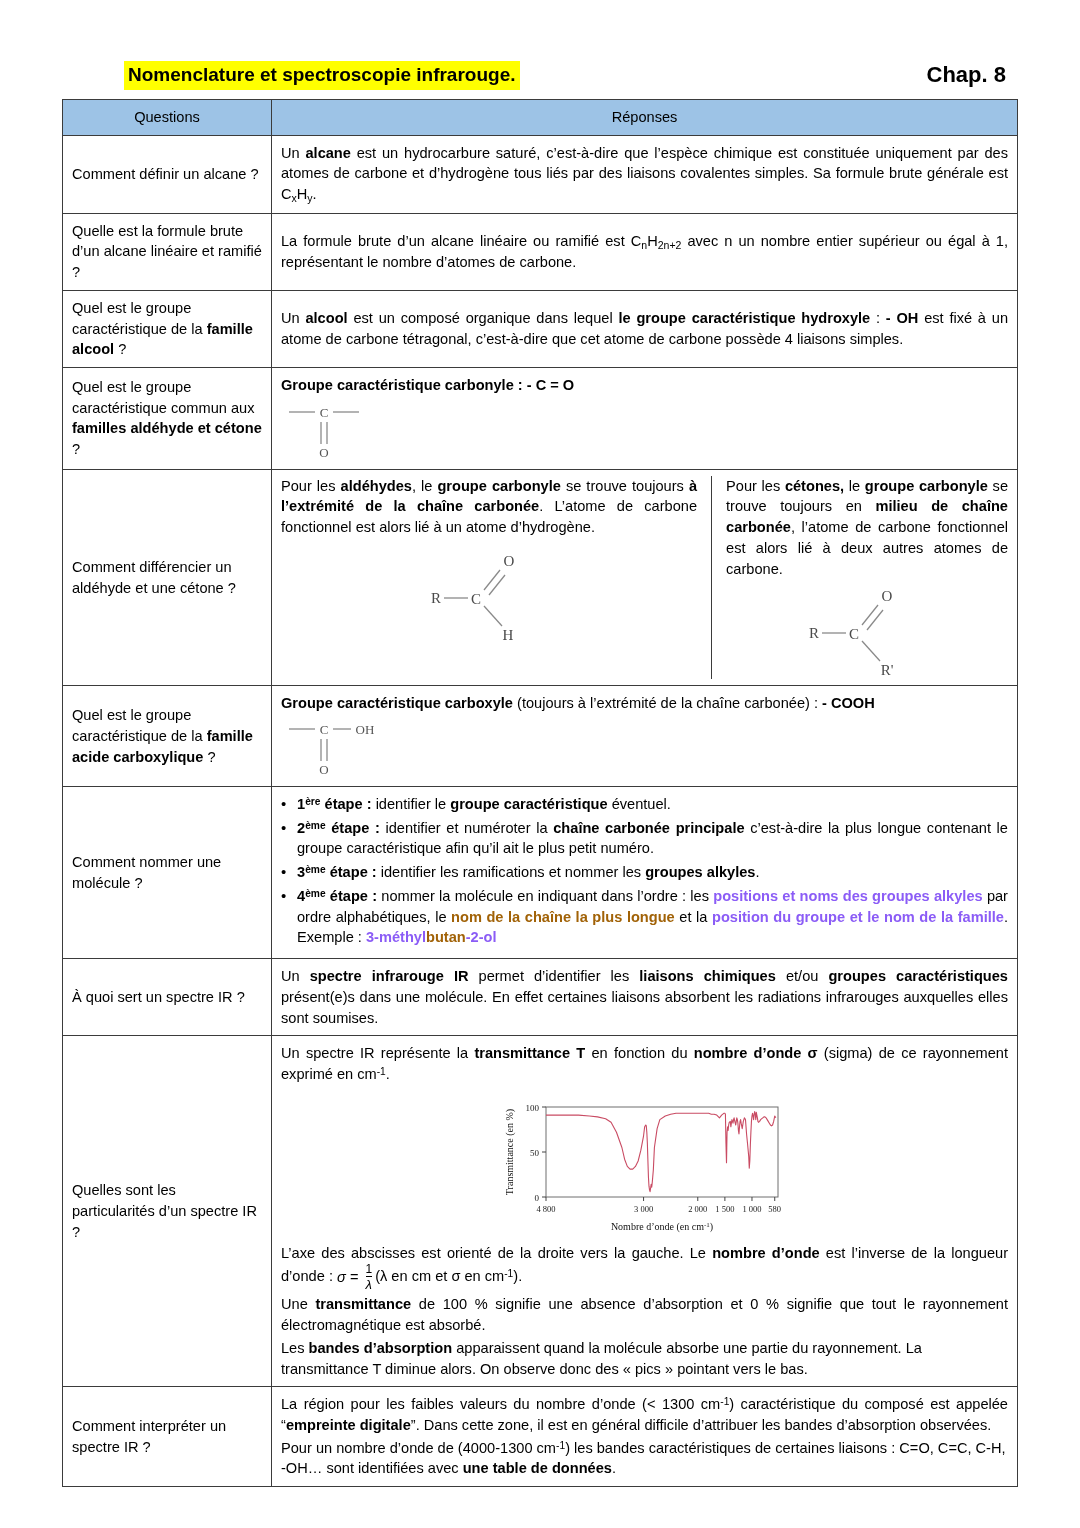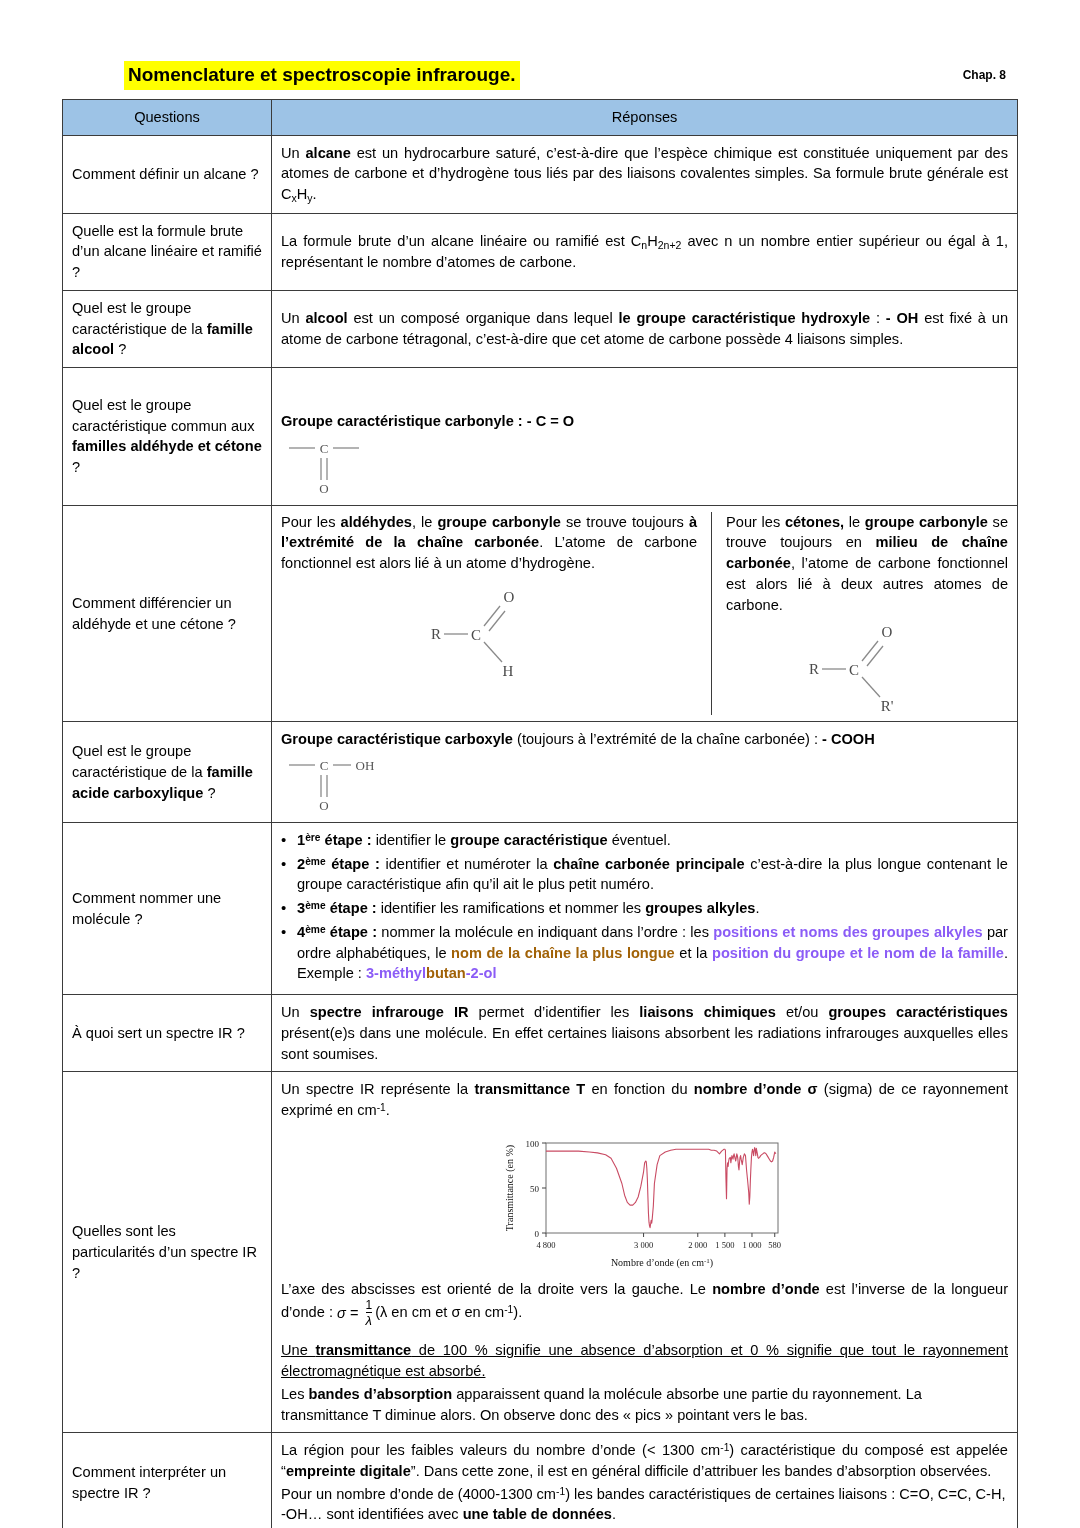--- a/index.html
+++ b/index.html
@@ -15,21 +15,21 @@
   .header{
     position:absolute;left:68px;top:58px;width:956px;height:34px;
     display:flex;align-items:center;justify-content:space-between;
   }
   .title-hl{
     background:#FFFF00;
     font-weight:bold;font-size:19px;line-height:26px;
     padding:1px 4px 2px 4px;white-space:nowrap;
     margin-left:56px;
   }
-  .chap{font-weight:bold;font-size:12px;margin-right:18px;white-space:nowrap;}
+  .chap{font-weight:bold;font-size:22px;margin-right:18px;white-space:nowrap;}
 
   
   table.qa{
     position:absolute;left:62px;top:99px;width:956px;
     border-collapse:collapse;table-layout:fixed;padding-left:26px;
   }
   table.qa td,table.qa th{
     border:1px solid #3b3b3b;
     vertical-align:middle;
     padding:7px 9px;
@@ -123,21 +123,21 @@
       <tr>
         <td class="qcell"><span>Quel est le groupe caractéristique de la </span><b>famille alcool</b><span> ?</span></td>
         <td class="acell">
           <p><span>Un </span><b>alcool</b><span> est un composé organique dans lequel </span><b>le groupe caractéristique hydroxyle</b><span> : </span><b>- OH</b><span> est fixé à un atome de carbone tétragonal, c’est-à-dire que cet atome de carbone possède 4 liaisons simples.</span></p>
         </td>
       </tr>
 
       <tr>
         <td class="qcell"><span>Quel est le groupe caractéristique commun aux </span><b>familles aldéhyde et cétone</b><span> ?</span></td>
         <td class="acell">
-          <p style="margin-bottom:4px;margin-top:36px;"><b>Groupe caractéristique carbonyle : - C = O</b></p>
+          <p style="margin-bottom:4px;"><b>Groupe caractéristique carbonyle : - C = O</b></p>
           <svg class="mol" width="110" height="62" viewBox="0 0 110 62">
             <g stroke="#8a8a8a" stroke-width="1.3" fill="none">
               <line x1="8" y1="12" x2="34" y2="12"></line>
               <line x1="52" y1="12" x2="78" y2="12"></line>
               <line x1="40" y1="22" x2="40" y2="44"></line>
               <line x1="46" y1="22" x2="46" y2="44"></line>
             </g>
             <text x="43" y="17" font-family="'Liberation Serif',serif" font-size="13" fill="#555" text-anchor="middle">C</text>
             <text x="43" y="57" font-family="'Liberation Serif',serif" font-size="13" fill="#555" text-anchor="middle">O</text>
           </svg>
@@ -257,21 +257,21 @@
                 <text x="0" y="0" text-anchor="middle" font-family="'Liberation Serif',serif" font-size="10" fill="#111" transform="translate(13,59) rotate(-90)">Transmittance (en %)</text>
                 <text x="162" y="137" text-anchor="middle" font-family="'Liberation Serif',serif" font-size="10" fill="#111"><tspan>Nombre d’onde (en cm</tspan><tspan dy="-3.5" font-size="7">-1</tspan><tspan dy="3.5">)</tspan></text>
               </svg>
           </div>
 
           <p><span>L’axe des abscisses est orienté de la droite vers la gauche. Le </span><b>nombre d’onde</b><span> est l’inverse de la longueur d’onde : </span><span class="fmla"><span class="ital">σ</span>&nbsp;<span>=</span>&nbsp;<span class="frac">
                   <span class="num">1</span>
                   <span class="den">λ</span>
                 </span></span><span>(λ en cm et σ en cm</span><sup>-1</sup><span>).</span></p>
 
-          <p style="margin-top:13px;text-decoration:underline;"><span>Une </span><b>transmittance</b><span> de 100 % signifie une absence d’absorption et 0 % signifie que tout le rayonnement électromagnétique est absorbé.</span></p>
+          <p style="margin-top:3px;"><span>Une </span><b>transmittance</b><span> de 100 % signifie une absence d’absorption et 0 % signifie que tout le rayonnement électromagnétique est absorbé.</span></p>
 
           <p style="text-align:left;"><span>Les </span><b>bandes d’absorption</b><span> apparaissent quand la molécule absorbe une partie du rayonnement. La transmittance T diminue alors. On observe donc des « pics » pointant vers le bas.</span></p>
         </td>
       </tr>
 
       <tr>
         <td class="qcell">Comment interpréter un spectre IR ?</td>
         <td class="acell">
           <p><span>La région pour les faibles valeurs du nombre d’onde (&lt; 1300 cm</span><sup>-1</sup><span>) caractéristique du composé est appelée “</span><b>empreinte digitale</b><span>”. Dans cette zone, il est en général difficile d’attribuer les bandes d’absorption observées.</span></p>
           <p style="text-align:left;"><span>Pour un nombre d’onde de (4000-1300 cm</span><sup>-1</sup><span>) les bandes caractéristiques de certaines liaisons : C=O, C=C, C-H, -OH… sont identifiées avec </span><b>une table de données</b><span>.</span></p>

